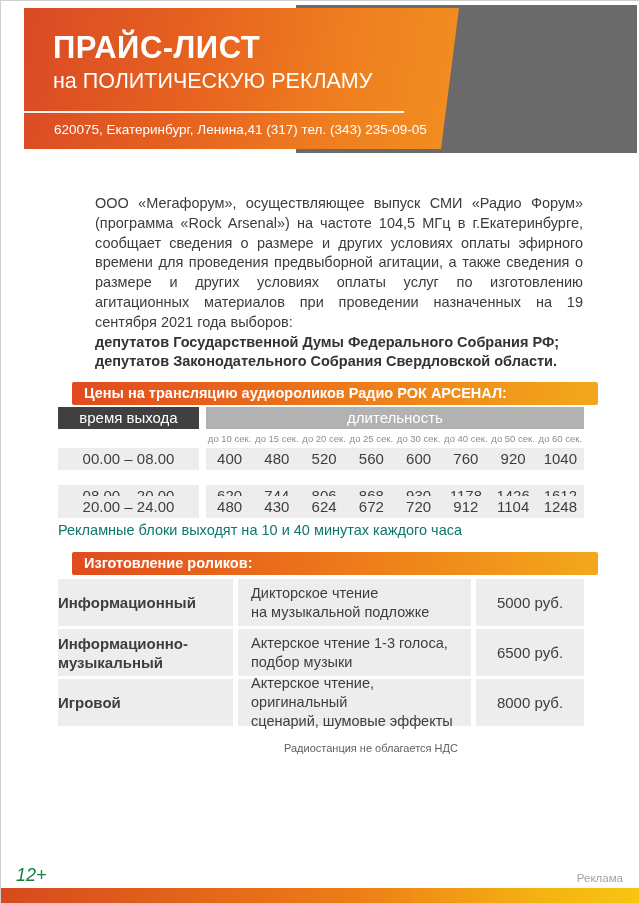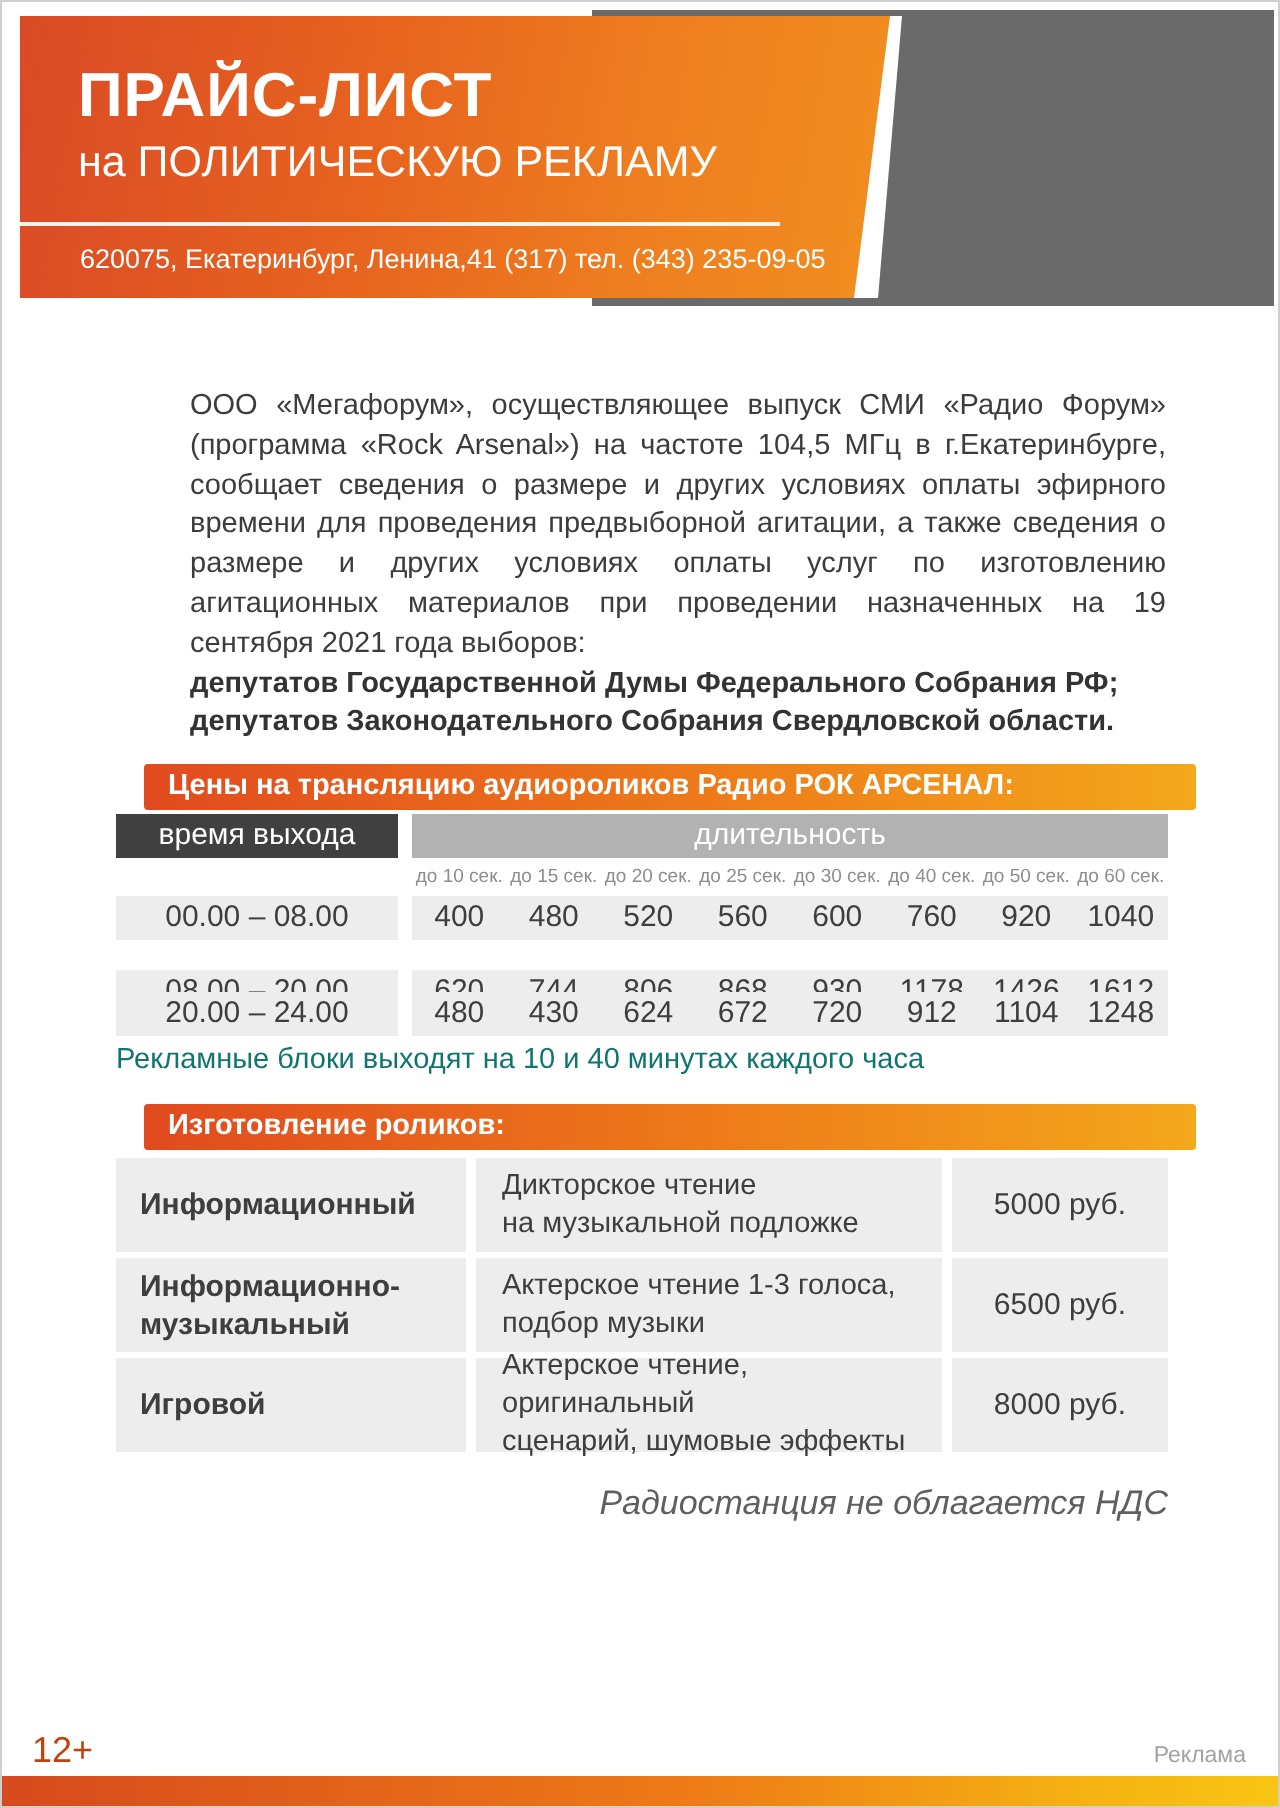--- a/index.html
+++ b/index.html
@@ -13,21 +13,21 @@
   .header-gray {
     position:absolute; left:295px; top:4px; right:2px; height:148px;
     background:#6a6a6a;
   }
   .header-white-diag {
     position:absolute; left:9px; top:7px; width:455px; height:141px;
     background:#ffffff;
     clip-path:polygon(0 0, 441px 0, 429px 141px, 0 141px);
   }
   .header-orange {
-    position:absolute; left:9px; top:7px; width:455px; height:141px;
+    position:absolute; left:23px; top:7px; width:455px; height:141px;
     background:linear-gradient(100deg,#d94a26 0%, #e7631f 38%, #ef8120 72%, #f29120 100%);
     clip-path:polygon(0 0, 435px 0, 417px 141px, 0 141px);
     padding-left:36px;
   }
   .hdr-text { position:absolute; left:29px; top:23px; color:#fff; }
   .hdr-title { font-size:31px; font-weight:bold; letter-spacing:.5px; line-height:33px; }
   .hdr-subtitle { font-size:21.5px; line-height:24px; margin-top:5px; }
   .hdr-line { position:absolute; left:0; top:103px; width:380px; height:2px; background:rgba(255,255,255,.92); }
   .hdr-address { position:absolute; left:30px; top:114px; color:#fff; font-size:13.5px; }
   
@@ -54,31 +54,31 @@
   .t1-row { position:absolute; left:0; width:640px; height:22px; font-size:15px; line-height:22px; }
   .t1-time { position:absolute; left:57px; width:141px; height:22px; background:#ededed; text-align:center; }
   .t1-prices { position:absolute; left:205px; width:378px; height:22px; background:#ededed; display:flex; }
   .t1-prices span { flex:1; text-align:center; }
   .t1-r0 { top:447px; } .t1-r1 { top:484px;text-decoration:underline; } .t1-r2 { top:495px; }
   .t1-note { position:absolute; left:57px; top:521px; font-size:14.5px; color:#0f766e; }
   
   .p-row { position:absolute; left:0; width:640px; height:47px; }
   .p-r0 { top:578px; } .p-r1 { top:628px; } .p-r2 { top:678px; }
   .p-type { position:absolute; left:57px; width:175px; height:47px; background:#ededed;
-            display:flex; align-items:center; padding-left:12px;
+            display:flex; align-items:center; 
             font-weight:bold; font-size:15px; line-height:19px; white-space:pre-line; }
   .p-desc { position:absolute; left:237px; width:233px; height:47px; background:#ededed;
             display:flex; align-items:center; padding-left:13px;
             font-size:14.5px; line-height:19px; white-space:pre-line; }
   .p-price { position:absolute; left:475px; width:108px; height:47px; background:#ededed;
              display:flex; align-items:center; justify-content:center; font-size:15px; }
   .p-footnote { position:absolute; left:283px; top:741px; width:300px;
-                text-align:right; font-size:17px; color:#5f5f5f;font-style:italic; }
+                text-align:left; font-size:11px; color:#5f5f5f; }
   
-  .age-rating { position:absolute; left:15px; top:864px; font-size:18px; color:#c2410c; }
+  .age-rating { position:absolute; left:15px; top:864px; font-size:18px; color:#15803d;font-style:italic; }
   .ad-label { position:absolute; right:16px; top:871px; font-size:11.5px; color:#a2a2a2; }
   .footer-bar { position:absolute; left:0; right:0; bottom:0; height:15px;
                 background:linear-gradient(90deg,#d64a1e 0%, #ee7c17 55%, #f5b312 85%, #f8c513 100%); }
 </style>
 </head>
 <body>
 
 <div class="page">
 
   <div class="header-gray">

